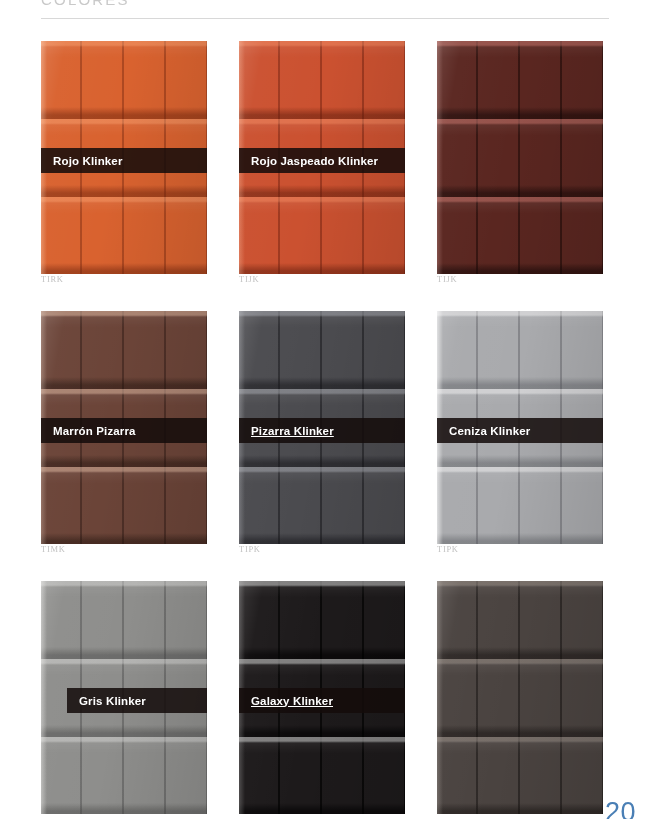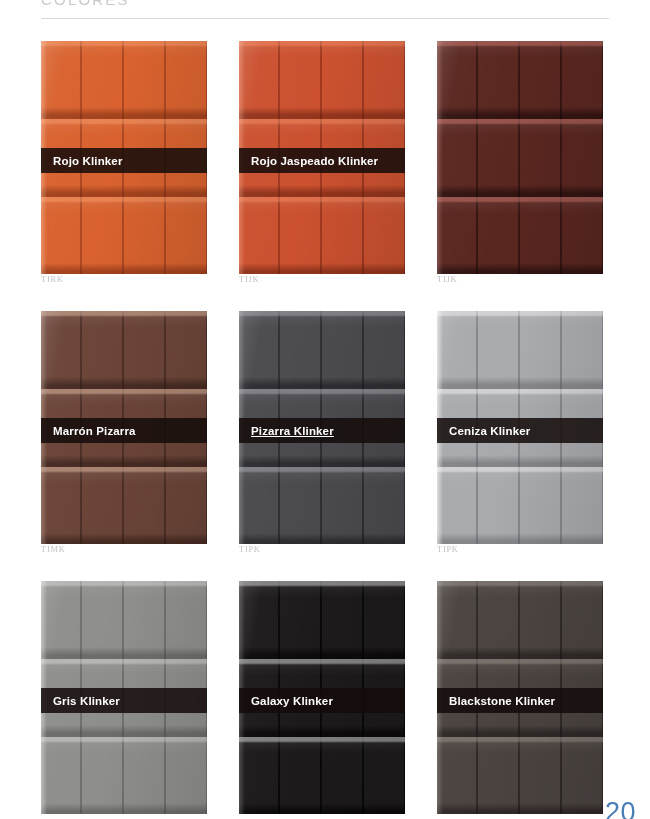--- a/index.html
+++ b/index.html
@@ -222,44 +222,41 @@
       </div>
       <div class="tile-code">TIPK</div>
     </div>
     <div class="swatch-card">
       <div class="tile-photo">
         <div class="tile-base" style="background: rgb(142, 142, 140);"></div>
         <div class="tile-joints" style="background-image: linear-gradient(90deg, rgba(255, 255, 255, 0) 0px, rgba(255, 255, 255, 0) 39px, rgba(70, 70, 70, 0.42) 39.5px, rgba(70, 70, 70, 0.42) 41px, rgba(255, 255, 255, 0) 41.5px);"></div>
         <div class="tile-courses" style="background-image: linear-gradient(rgba(235, 235, 233, 0.42) 0px, rgba(235, 235, 233, 0.42) 4px, rgba(255, 255, 255, 0.05) 6px, rgba(0, 0, 0, 0) 16px, rgba(0, 0, 0, 0) 66px, rgba(62, 62, 62, 0.42) 74px, rgba(62, 62, 62, 0.42) 78px);"></div>
         <div class="tile-edge" style="background: linear-gradient(90deg, rgba(245, 245, 243, 0.45), rgba(255, 255, 255, 0));"></div>
         <div class="tile-shade"></div>
-        <div class="tile-label-band" style="background: rgba(20, 12, 10, 0.86);">
+        <div class="tile-label-band" style="background: rgba(20, 12, 10, 0.86); margin-left: 26px;">
           <span class="tile-label-text" style="color: rgb(255, 255, 255);">Gris Klinker</span>
         </div>
       </div>
     </div>
     <div class="swatch-card">
       <div class="tile-photo">
         <div class="tile-base" style="background: rgb(29, 26, 27);"></div>
         <div class="tile-joints" style="background-image: linear-gradient(90deg, rgba(255, 255, 255, 0) 0px, rgba(255, 255, 255, 0) 39px, rgba(0, 0, 0, 0.65) 39.5px, rgba(0, 0, 0, 0.65) 41px, rgba(255, 255, 255, 0) 41.5px);"></div>
         <div class="tile-courses" style="background-image: linear-gradient(rgba(190, 190, 190, 0.62) 0px, rgba(190, 190, 190, 0.62) 4px, rgba(255, 255, 255, 0.05) 6px, rgba(0, 0, 0, 0) 16px, rgba(0, 0, 0, 0) 66px, rgba(0, 0, 0, 0.6) 74px, rgba(0, 0, 0, 0.6) 78px);"></div>
         <div class="tile-edge" style="background: linear-gradient(90deg, rgba(200, 200, 200, 0.28), rgba(255, 255, 255, 0));"></div>
         <div class="tile-shade"></div>
         <div class="tile-label-band" style="background: rgba(20, 12, 10, 0.86);">
-          <span class="tile-label-text" style="color: rgb(255, 255, 255);">Galaxy Klinker</span>
+          <span class="tile-label-text" style="color: rgb(255, 255, 255); text-decoration: underline;">Galaxy Klinker</span>
         </div>
       </div>
     </div>
     <div class="swatch-card">
       <div class="tile-photo">
         <div class="tile-base" style="background: rgb(74, 67, 64);"></div>
         <div class="tile-joints" style="background-image: linear-gradient(90deg, rgba(255, 255, 255, 0) 0px, rgba(255, 255, 255, 0) 39px, rgba(22, 18, 16, 0.52) 39.5px, rgba(22, 18, 16, 0.52) 41px, rgba(255, 255, 255, 0) 41.5px);"></div>
         <div class="tile-courses" style="background-image: linear-gradient(rgba(168, 158, 150, 0.48) 0px, rgba(168, 158, 150, 0.48) 4px, rgba(255, 255, 255, 0.05) 6px, rgba(0, 0, 0, 0) 16px, rgba(0, 0, 0, 0) 66px, rgba(20, 16, 14, 0.5) 74px, rgba(20, 16, 14, 0.5) 78px);"></div>
         <div class="tile-edge" style="background: linear-gradient(90deg, rgba(200, 192, 185, 0.3), rgba(255, 255, 255, 0));"></div>
         <div class="tile-shade"></div>
-        <div class="tile-label-band" style="background: rgba(20, 12, 10, 0.86);">
-          <span class="tile-label-text" style="color: rgb(255, 255, 255);">Blackstone Klinker</span>
-        </div>
       </div>
     </div>
   </div>
 
 <div class="page-number">20</div>
 
 </body></html>

